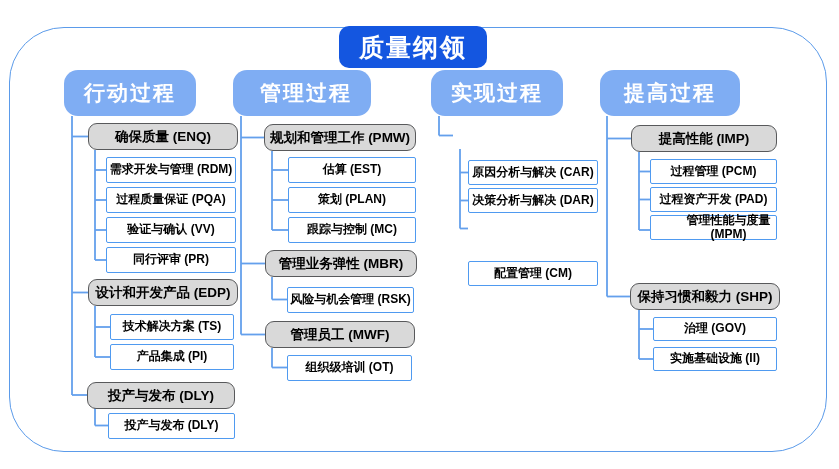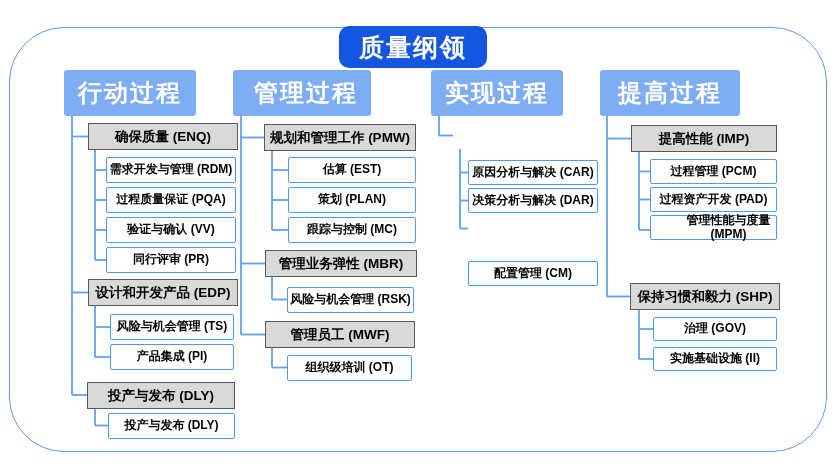--- a/index.html
+++ b/index.html
@@ -15,28 +15,28 @@
   .conn{position:absolute;left:0;top:0;pointer-events:none;}
   .title{
     position:absolute;left:339px;top:10px;width:148px;height:42px;
     background:var(--title-bg,#1456e0);color:#fff;font-weight:bold;font-size:25px;
     border-radius:10px;display:flex;align-items:center;justify-content:center;
     letter-spacing:2px;
     margin-top:16px;
   }
   .hdr{
     position:absolute;top:70px;height:46px;
-    background:var(--header-bg,#7fadf3);color:#fff;font-weight:bold;font-size:24px;
-    border-radius:3px;display:flex;align-items:center;justify-content:center;
+    background:var(--header-bg,#7fadf3);color:#fff;font-weight:bold;font-size:21px;
+    border-radius:14px;display:flex;align-items:center;justify-content:center;
     letter-spacing:2px;
   }
   .gbox{
     position:absolute;height:27px;box-sizing:border-box;
     background:var(--gray-fill,#d9d9d9);border:1.5px solid var(--gray-border,#58595b);
-    border-radius:0;color:#000;font-weight:bold;font-size:13.5px;
+    border-radius:9px;color:#000;font-weight:bold;font-size:13.5px;
     display:flex;align-items:center;justify-content:center;white-space:pre-line;text-align:center;
   }
   .wbox{
     position:absolute;height:26px;box-sizing:border-box;
     background:#fff;border:1.5px solid var(--white-border,#4f9af0);
     border-radius:2px;color:#000;font-weight:bold;font-size:12px;
     display:flex;align-items:center;justify-content:center;white-space:pre-line;
     text-align:center;line-height:1.15;
   }
 </style>
@@ -105,21 +105,21 @@
   <div class="hdr" style="left:431px;width:132px;">实现过程</div>
   <div class="hdr" style="left:600px;width:140px;">提高过程</div>
 
   <div class="gbox" style="left:88px;top:123px;width:150px;">确保质量 (ENQ)</div>
   <div class="wbox" style="left:106px;top:157px;width:130px;">需求开发与管理 (RDM)</div>
   <div class="wbox" style="left:106px;top:187px;width:130px;">过程质量保证 (PQA)</div>
   <div class="wbox" style="left:106px;top:217px;width:130px;">验证与确认 (VV)</div>
   <div class="wbox" style="left:106px;top:247px;width:130px;">同行评审 (PR)</div>
 
   <div class="gbox" style="left:88px;top:279px;width:150px;">设计和开发产品 (EDP)</div>
-  <div class="wbox" style="left:110px;top:314px;width:124px;">风险与机会管理 (TS)</div>
+  <div class="wbox" style="left:110px;top:314px;width:124px;">技术解决方案 (TS)</div>
   <div class="wbox" style="left:110px;top:344px;width:124px;">产品集成 (PI)</div>
 
   <div class="gbox" style="left:87px;top:382px;width:148px;">投产与发布 (DLY)</div>
   <div class="wbox" style="left:108px;top:413px;width:127px;">投产与发布 (DLY)</div>
 
   <div class="gbox" style="left:264px;top:124px;width:152px;">规划和管理工作 (PMW)</div>
   <div class="wbox" style="left:288px;top:157px;width:128px;">估算 (EST)</div>
   <div class="wbox" style="left:288px;top:187px;width:128px;">策划 (PLAN)</div>
   <div class="wbox" style="left:288px;top:217px;width:128px;">跟踪与控制 (MC)</div>
 

